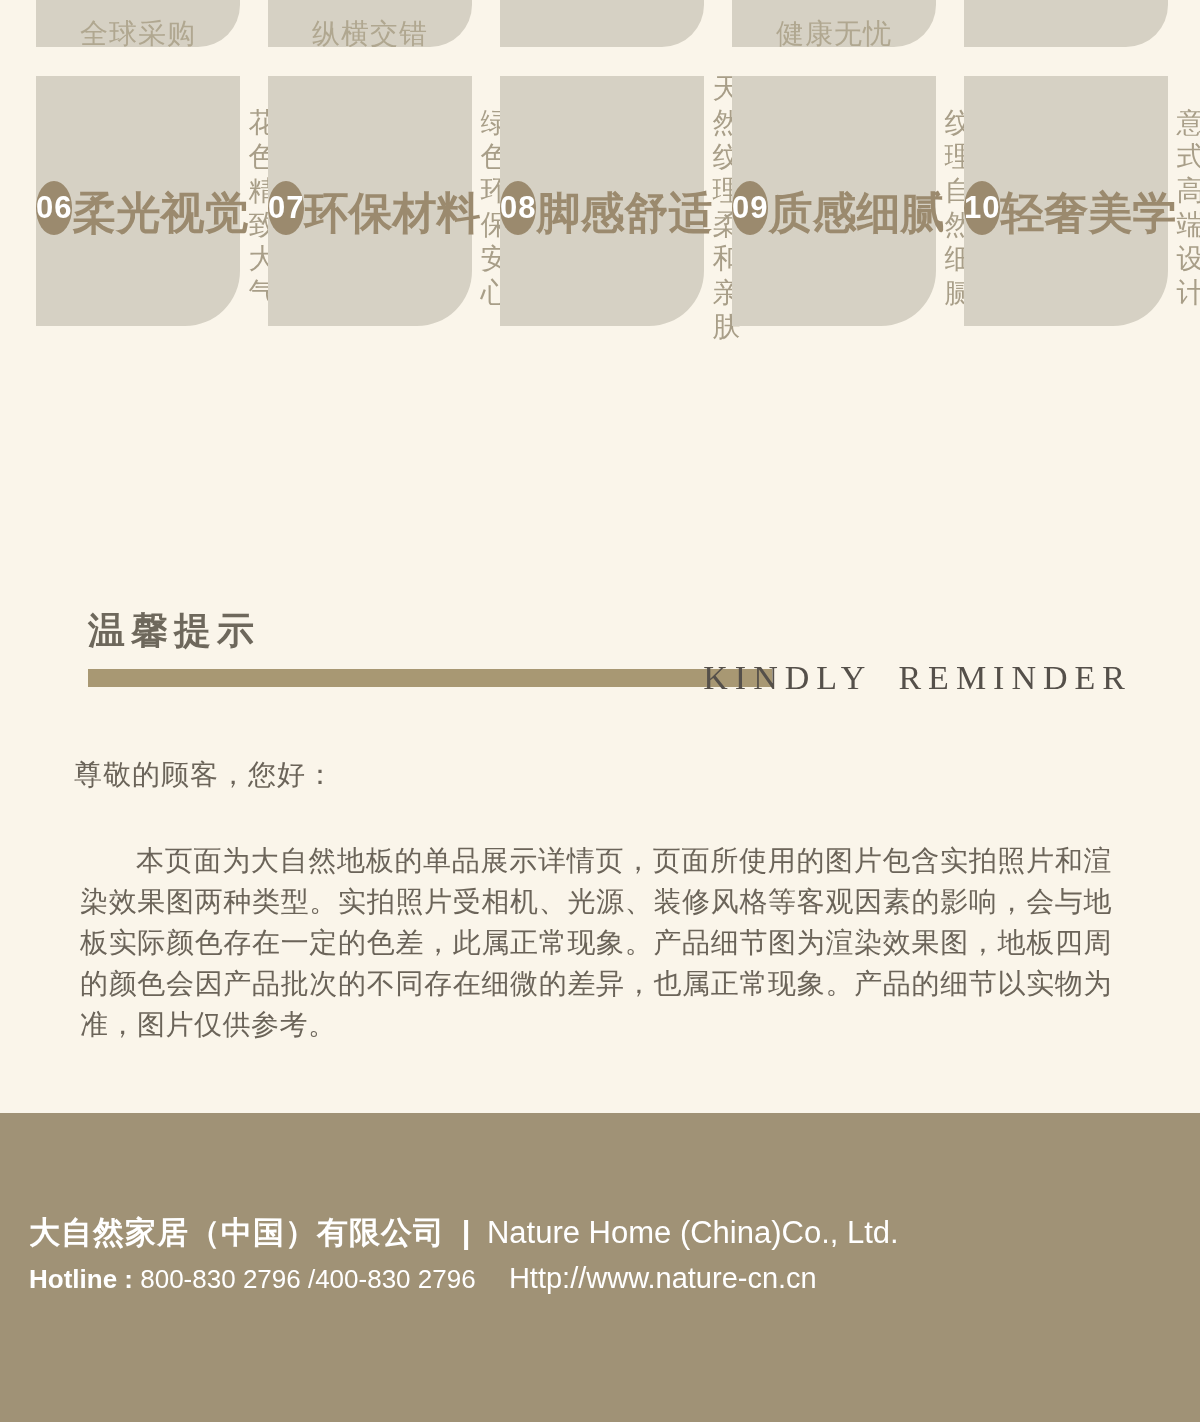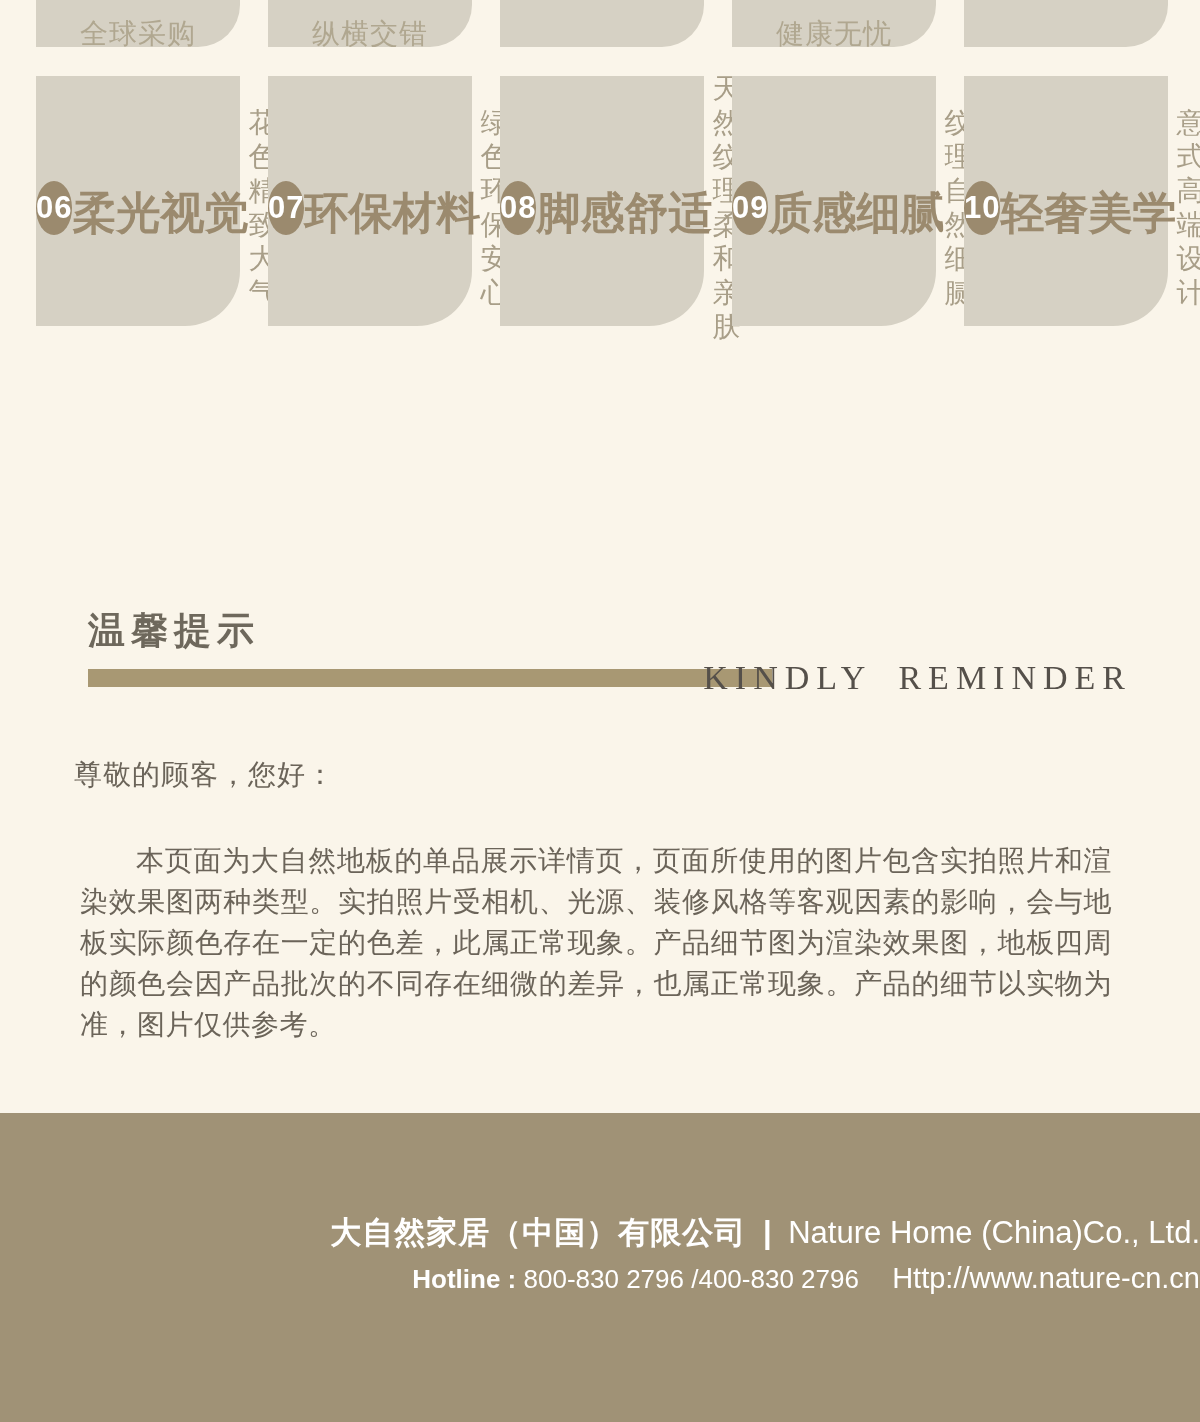--- a/index.html
+++ b/index.html
@@ -158,22 +158,22 @@
   
   .footer{
     position:absolute;
     left:0; top:1113px;
     width:1200px;
     height:309px;
     background:var(--footer-bg);
   }
   .footer-content{
     padding-top:100px;
-    padding-left:60px;
-    text-align:right;
+    padding-left:29px;
+    text-align:left;
     color:var(--footer-text);
   }
   .footer-line1{
     font-size:31px;
     line-height:40px;
     white-space:nowrap;
   }
   .footer-line1 .cn{ font-weight:700; letter-spacing:1px; }
   .footer-line1 .sep{ font-weight:700; padding:0 8px; }
   .footer-line1 .en{ font-weight:400; }

